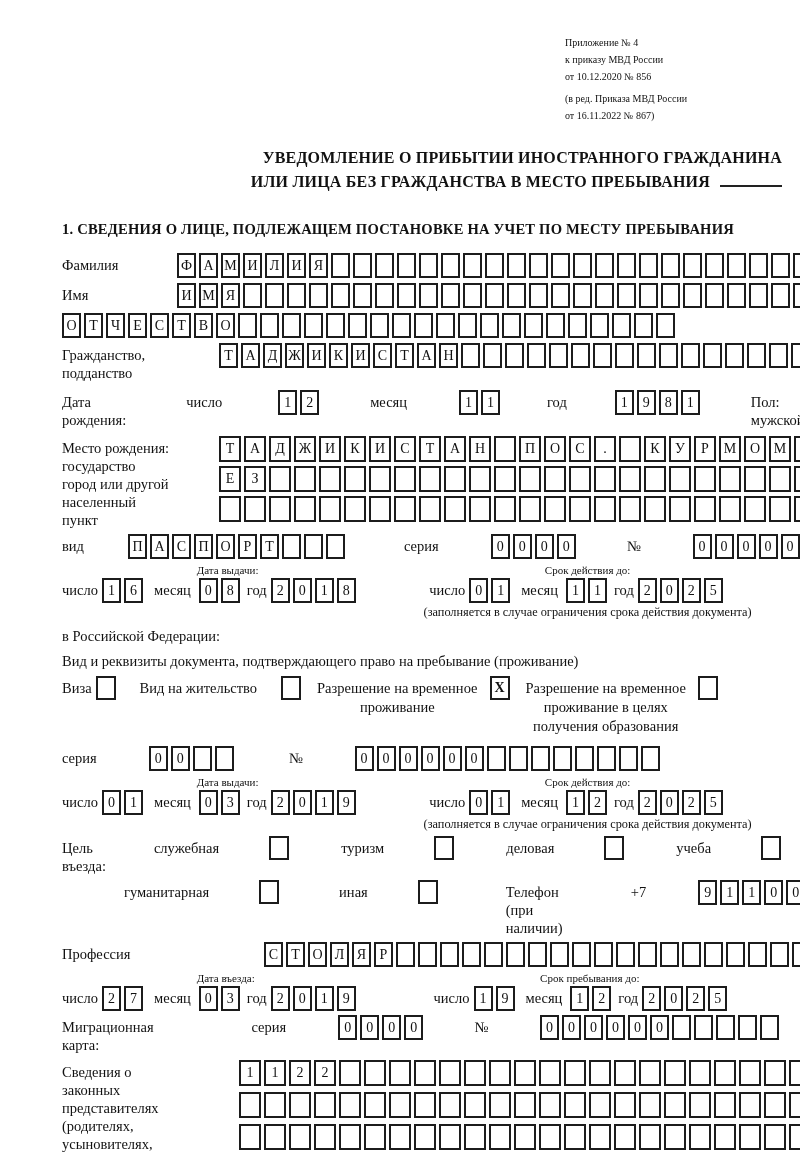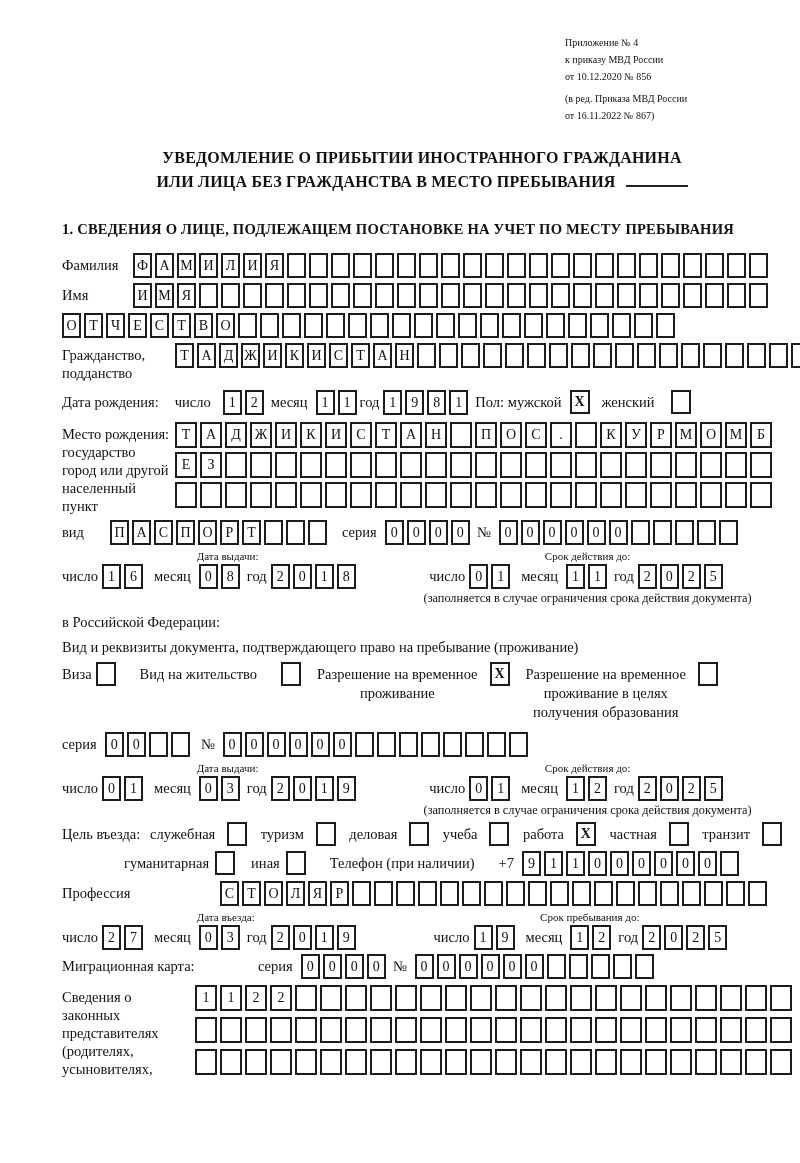--- a/index.html
+++ b/index.html
@@ -7,26 +7,26 @@
     width:800px;height:1163px;overflow:hidden;
     font-family:"Liberation Serif","DejaVu Serif",serif;
     color:#111;position:relative;
   }
   .page{padding:34px 18px 0 62px;}
   
   .hdr-right{margin-left:503px;font-size:10px;line-height:17px;}
   .hdr-right .grp2{margin-top:5px;}
   .forma{ text-align:right;padding-right:33px;font-weight:bold;font-size:15px;margin-top:16px;letter-spacing:.5px;}
   
-  .title{text-align:center;font-weight:bold;font-size:16px;line-height:24px;margin-top:22px;letter-spacing:.2px;}
+  .title{text-align:right;font-weight:bold;font-size:16px;line-height:24px;margin-top:22px;letter-spacing:.2px;}
   .t-underline{display:inline-block;width:62px;border-bottom:2px solid #222;height:14px;margin-left:10px;}
   .sec-heading{font-weight:bold;font-size:14.6px;margin-top:27px;letter-spacing:.2px;}
   
   .rows{margin-top:15px;font-size:14.5px;}
-  .row{display:flex;align-items:flex-start;margin-bottom:5px;}
+  .row{display:flex;align-items:flex-start;margin-bottom:5px;gap:44px;}
   .lbl{flex:none;line-height:18px;padding-top:3px;}
   .w-fam{width:71px;}
   .w-pat{width:113px;}
   .w-rep{width:133px;}
   .cells{display:flex;flex:none;}
   .cell{
     box-sizing:border-box;flex:none;width:19px;height:25px;border:2px solid #1c1c1c;
     margin-right:3px;display:inline-flex;align-items:center;justify-content:center;
     font-size:14px;background:#fff;
   }

